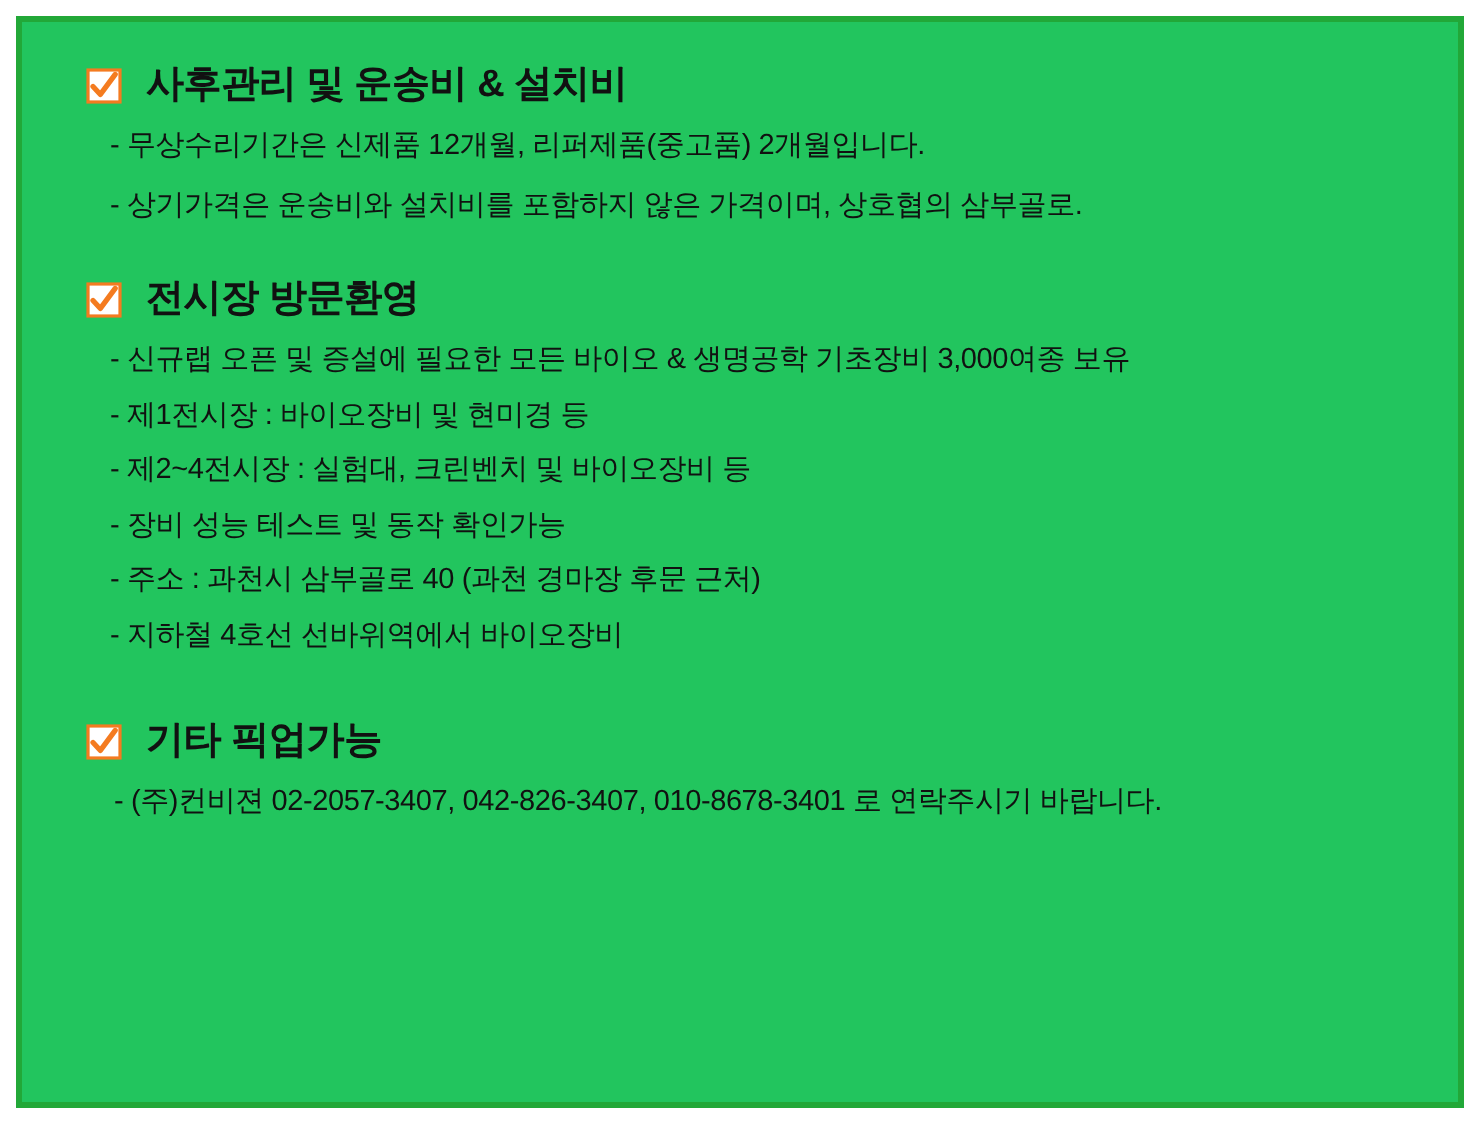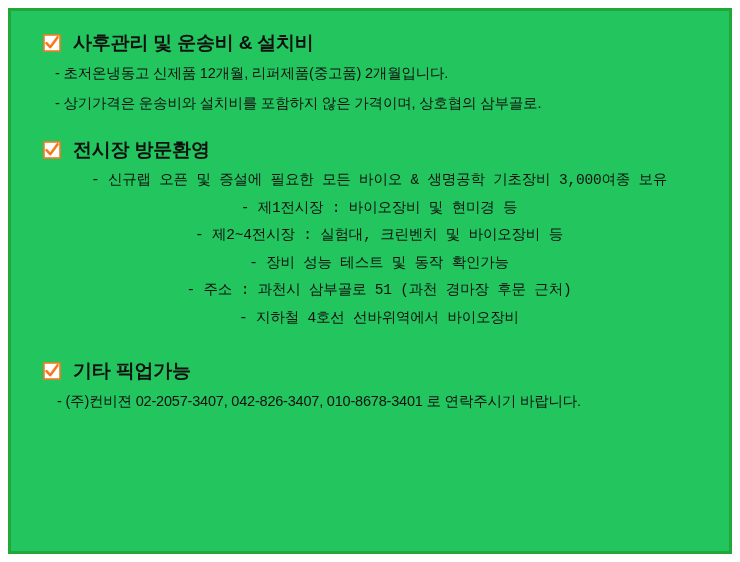--- a/index.html
+++ b/index.html
@@ -25,21 +25,21 @@
     width: 100%;
     height: 100%;
     border: 3px solid #22a838;
     background: #22c55e;
     padding: 22px 26px 10px 26px;
   }
   .section {
     margin-bottom: 6px;
   }
   .section.sec-gap-1 { margin-bottom: 30px; }
-  .section.sec-gap-2 { margin-bottom: 36px; text-align: center; }
+  .section.sec-gap-2 { margin-bottom: 36px; }
 
   .sec-head {
     display: flex;
     align-items: center;
     gap: 12px;
     margin-bottom: 14px;
     margin-left: 6px;
   }
   .check-icon {
     width: 18px;
@@ -63,61 +63,61 @@
     font-size: 14.5px;
     color: #111111;
     line-height: 1;
     padding: 0 0 0 18px;
     margin-bottom: 15px;
     letter-spacing: -0.2px;
     white-space: nowrap;
   }
   .bullets li:last-child { margin-bottom: 0; }
 
-  .tight li { margin-bottom: 13px; font-family: Liberation Mono, monospace; }
+  .tight li { margin-bottom: 13px; }
   .contact-list li { padding-left: 20px; }
 </style>
 </head>
 <body>
 
 <div class="page">
   <div class="frame">
 
     <div class="section sec-gap-1">
       <div class="sec-head">
         <span class="check-icon">
           <svg viewBox="0 0 18 18" width="18" height="18" xmlns="http://www.w3.org/2000/svg">
             <rect x="1" y="1" width="16" height="16" fill="#ffffff" stroke="#f47b20" stroke-width="1.6"></rect>
             <path d="M3.5 9.2 L7.2 13.2 L14.6 3.2" fill="none" stroke="#f47b20" stroke-width="2.6" stroke-linecap="round" stroke-linejoin="round"></path>
           </svg>
         </span>
         <span class="sec-title">사후관리 및 운송비 &amp; 설치비</span>
       </div>
       <ul class="bullets">
-        <li>- 초저온냉동고 신제품 12개월, 리퍼제품(중고품) 2개월입니다.</li>
+        <li>- 무상수리기간은 신제품 12개월, 리퍼제품(중고품) 2개월입니다.</li>
         <li>- 상기가격은 운송비와 설치비를 포함하지 않은 가격이며, 상호협의 삼부골로.</li>
       </ul>
     </div>
 
     <div class="section sec-gap-2">
       <div class="sec-head">
         <span class="check-icon">
           <svg viewBox="0 0 18 18" width="18" height="18" xmlns="http://www.w3.org/2000/svg">
             <rect x="1" y="1" width="16" height="16" fill="#ffffff" stroke="#f47b20" stroke-width="1.6"></rect>
             <path d="M3.5 9.2 L7.2 13.2 L14.6 3.2" fill="none" stroke="#f47b20" stroke-width="2.6" stroke-linecap="round" stroke-linejoin="round"></path>
           </svg>
         </span>
         <span class="sec-title">전시장 방문환영</span>
       </div>
       <ul class="bullets tight">
         <li>- 신규랩 오픈 및 증설에 필요한 모든 바이오 &amp; 생명공학 기초장비 3,000여종 보유</li>
         <li>- 제1전시장 : 바이오장비 및 현미경 등</li>
         <li>- 제2~4전시장 : 실험대, 크린벤치 및 바이오장비 등</li>
         <li>- 장비 성능 테스트 및 동작 확인가능</li>
-        <li>- 주소 : 과천시 삼부골로 51 (과천 경마장 후문 근처)</li>
+        <li>- 주소 : 과천시 삼부골로 40 (과천 경마장 후문 근처)</li>
         <li>- 지하철 4호선 선바위역에서 바이오장비</li>
       </ul>
     </div>
 
     <div class="section">
       <div class="sec-head">
         <span class="check-icon">
           <svg viewBox="0 0 18 18" width="18" height="18" xmlns="http://www.w3.org/2000/svg">
             <rect x="1" y="1" width="16" height="16" fill="#ffffff" stroke="#f47b20" stroke-width="1.6"></rect>
             <path d="M3.5 9.2 L7.2 13.2 L14.6 3.2" fill="none" stroke="#f47b20" stroke-width="2.6" stroke-linecap="round" stroke-linejoin="round"></path>

